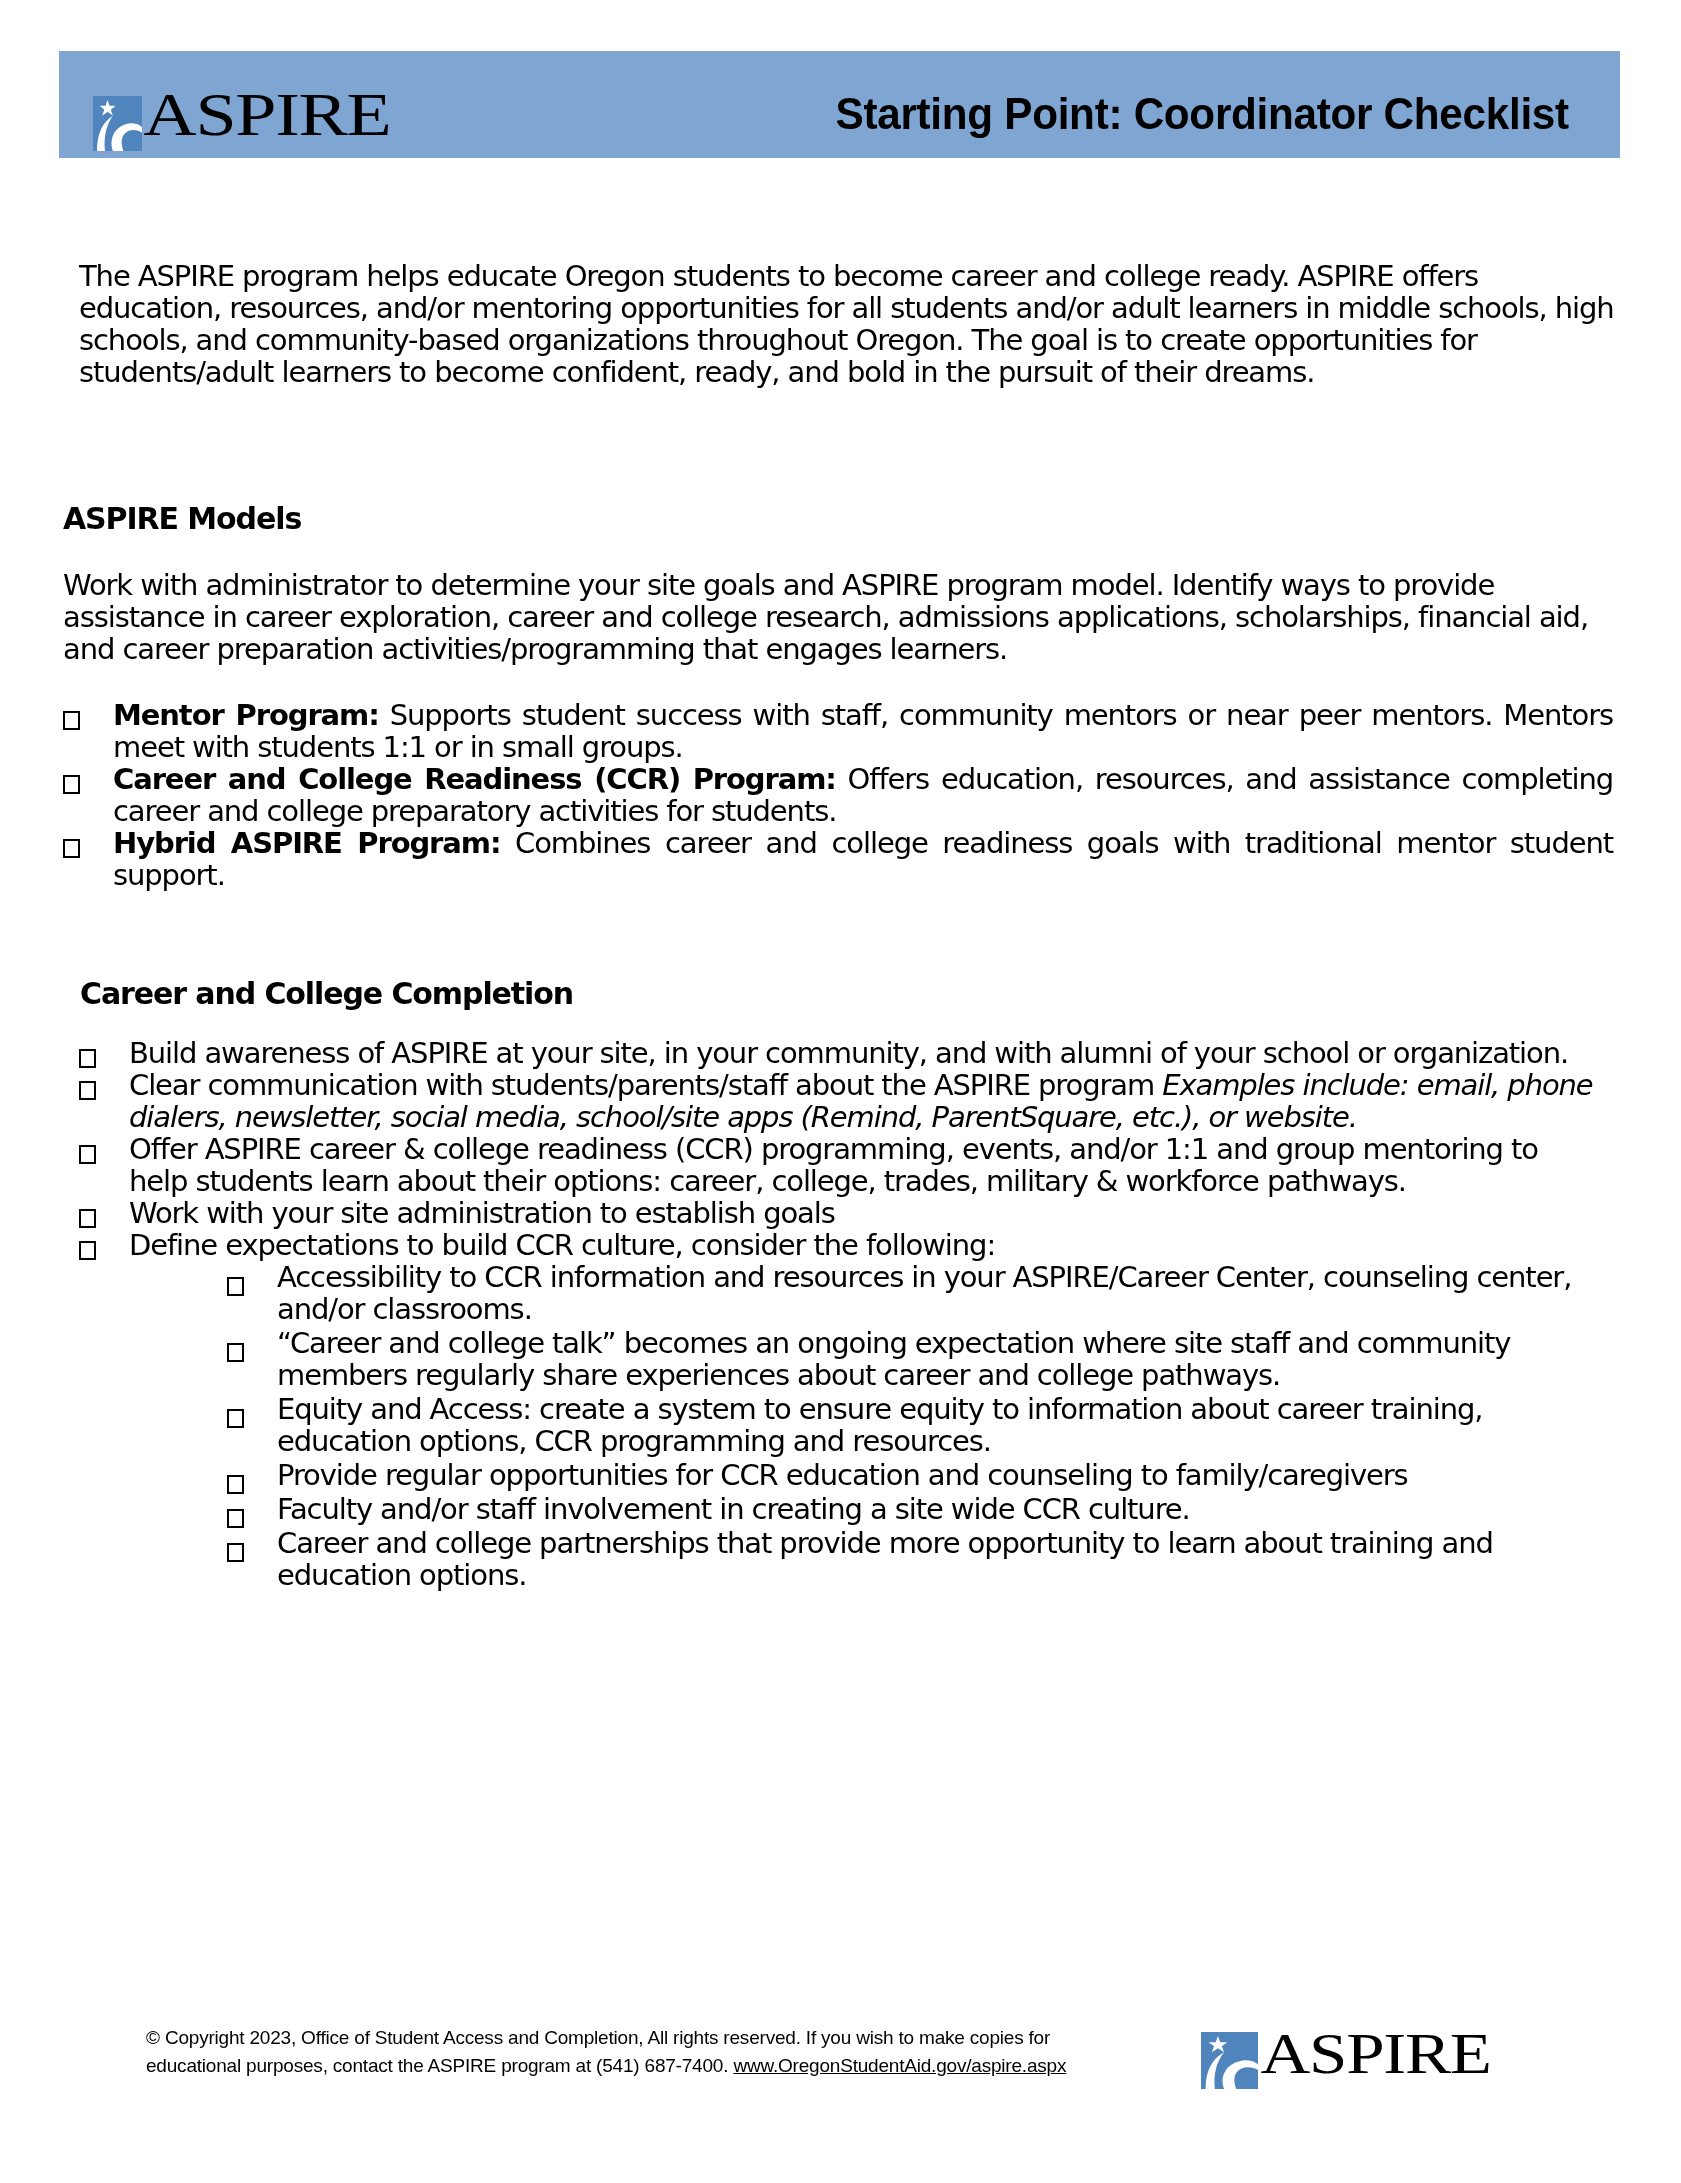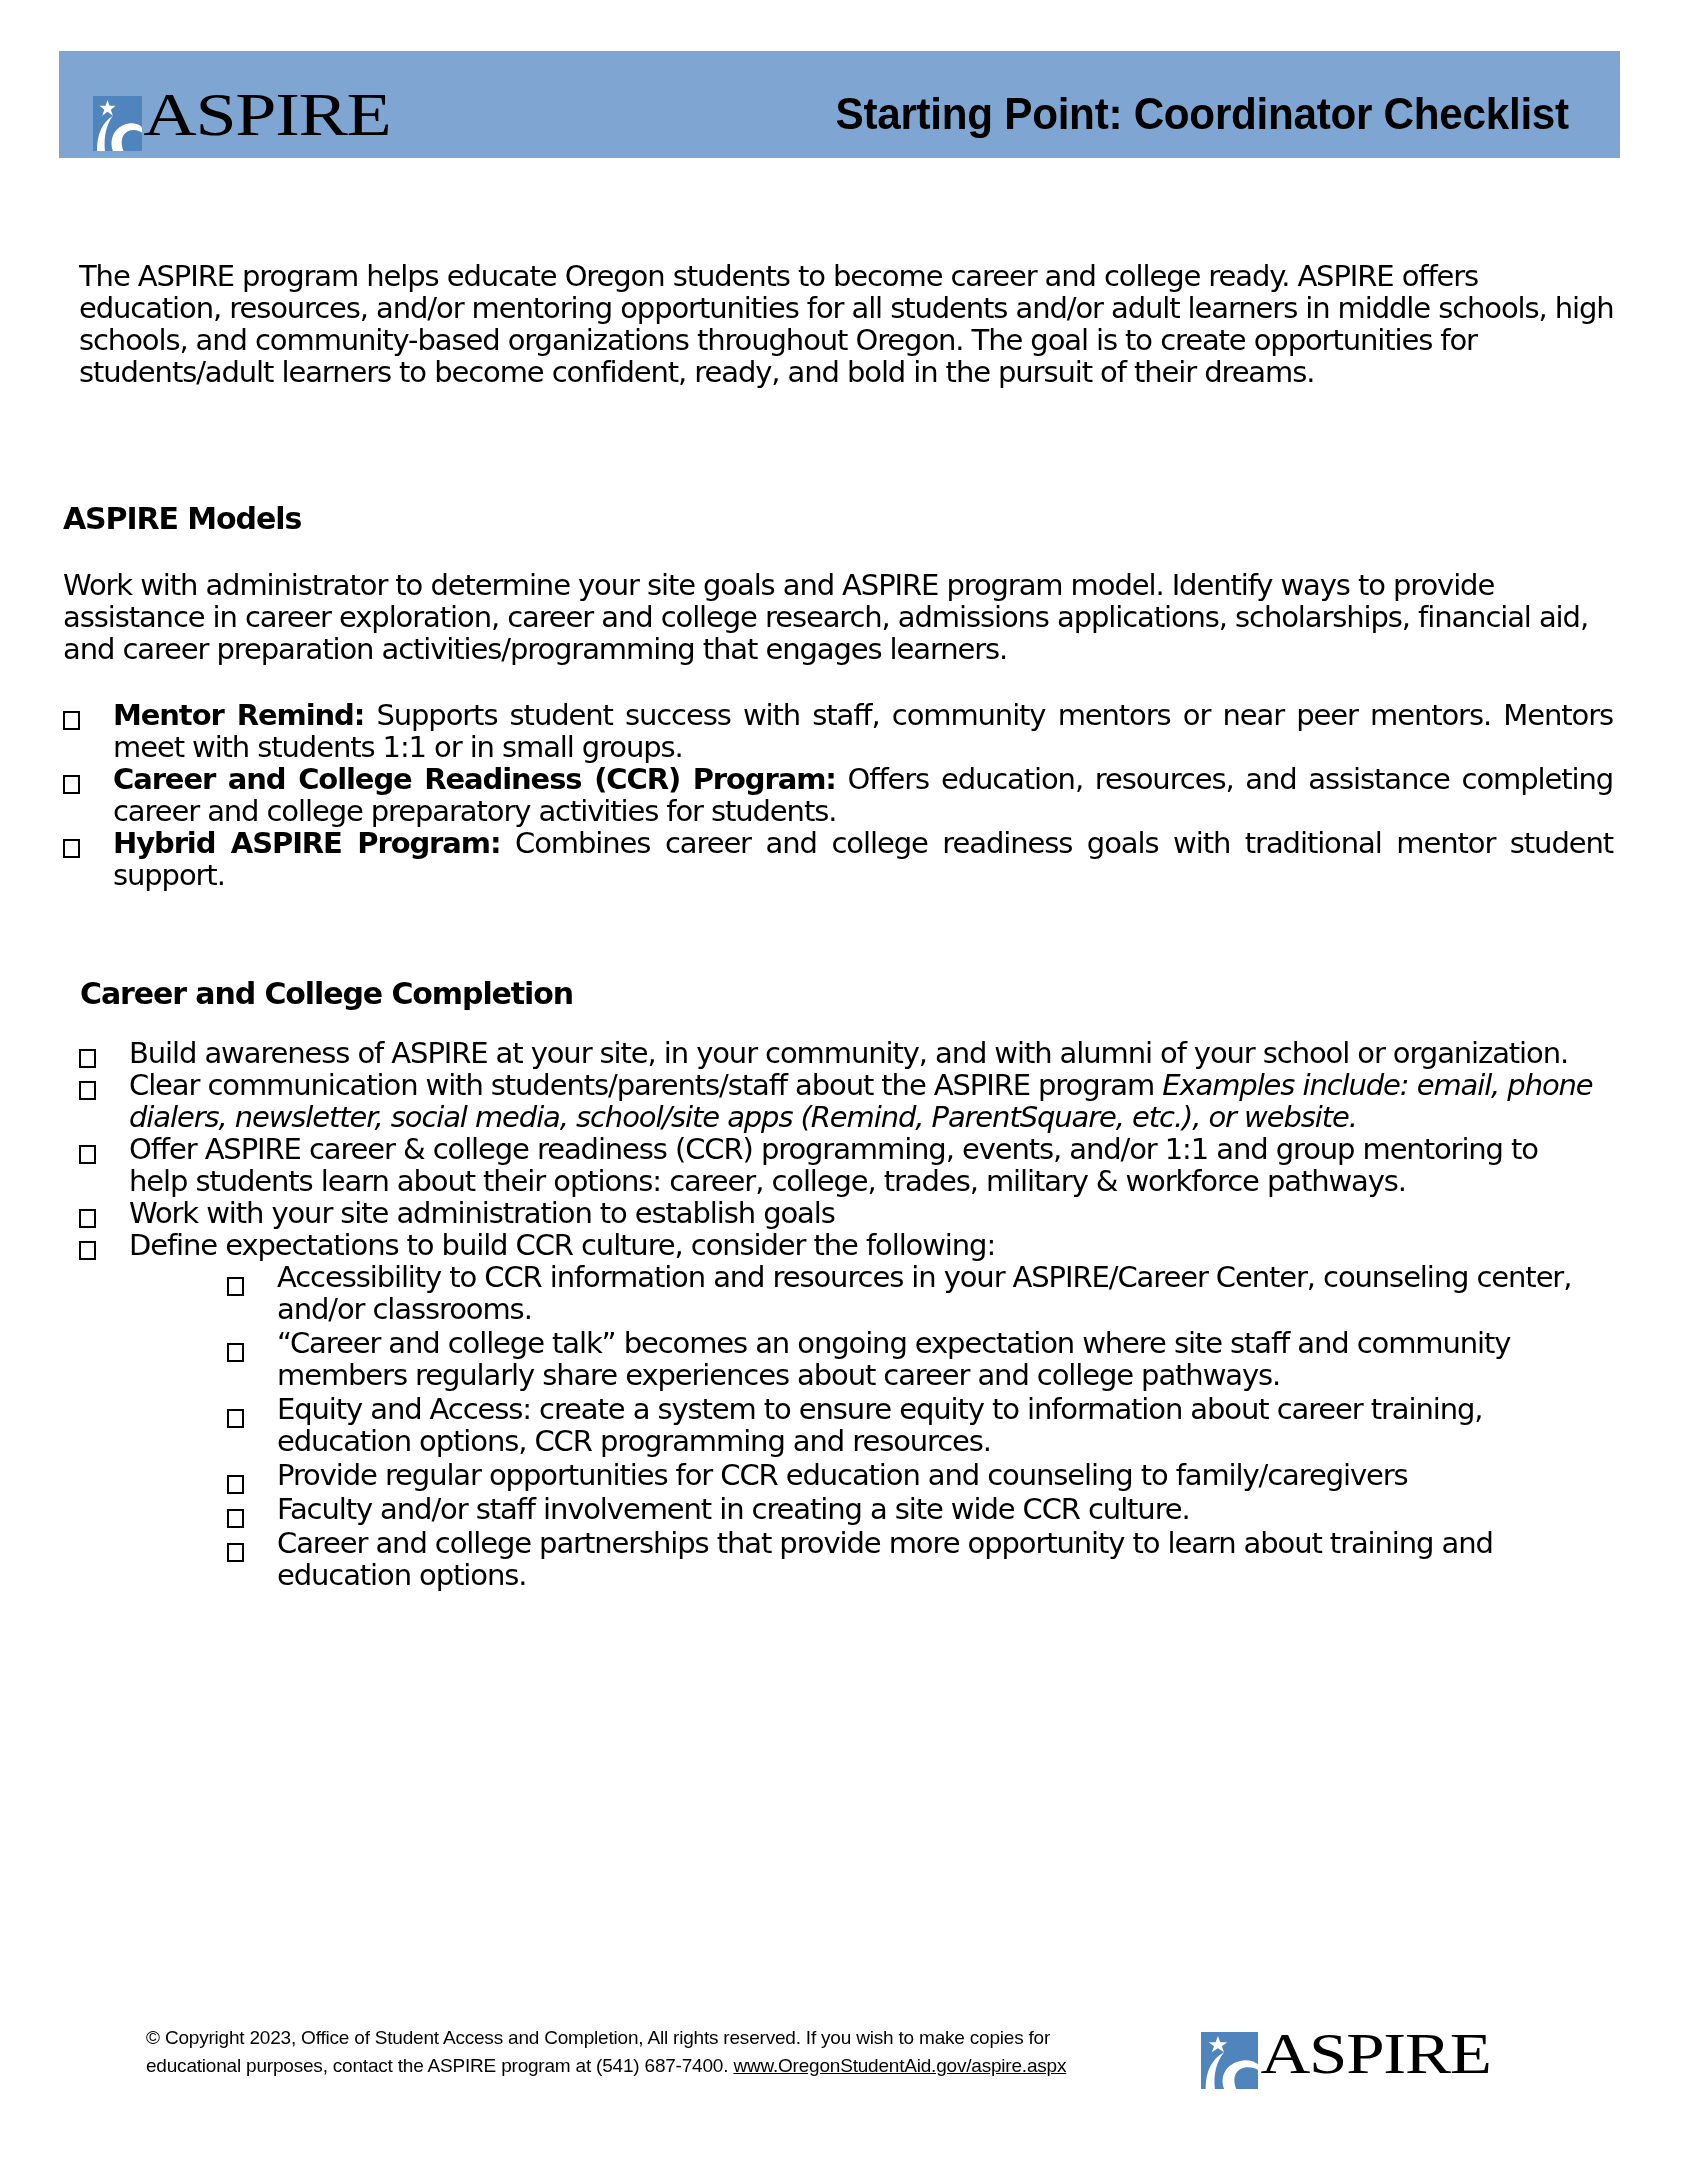--- a/index.html
+++ b/index.html
@@ -70,21 +70,21 @@
 </div>
 
 <div class="intro text">The ASPIRE program helps educate Oregon students to become career and college ready. ASPIRE offers education, resources, and/or mentoring opportunities for all students and/or adult learners in middle schools, high schools, and community-based organizations throughout Oregon. The goal is to create opportunities for students/adult learners to become confident, ready, and bold in the pursuit of their dreams.</div>
 
 <div class="h2 h-models">ASPIRE Models</div>
 <div class="models-intro text">Work with administrator to determine your site goals and ASPIRE program model. Identify ways to provide assistance in career exploration, career and college research, admissions applications, scholarships, financial aid, and career preparation activities/programming that engages learners.</div>
 
 <div class="models-list">
   <div class="model-item text">
     <span class="cb"></span>
-    <span class="bold">Mentor Remind:</span><span> Supports student success with staff, community mentors or near peer mentors. Mentors meet with students 1:1 or in small groups.</span>
+    <span class="bold">Mentor Program:</span><span> Supports student success with staff, community mentors or near peer mentors. Mentors meet with students 1:1 or in small groups.</span>
   </div>
   <div class="model-item text">
     <span class="cb"></span>
     <span class="bold">Career and College Readiness (CCR) Program:</span><span> Offers education, resources, and assistance completing career and college preparatory activities for students.</span>
   </div>
   <div class="model-item text">
     <span class="cb"></span>
     <span class="bold">Hybrid ASPIRE Program:</span><span> Combines career and college readiness goals with traditional mentor student support.</span>
   </div>
 </div>

